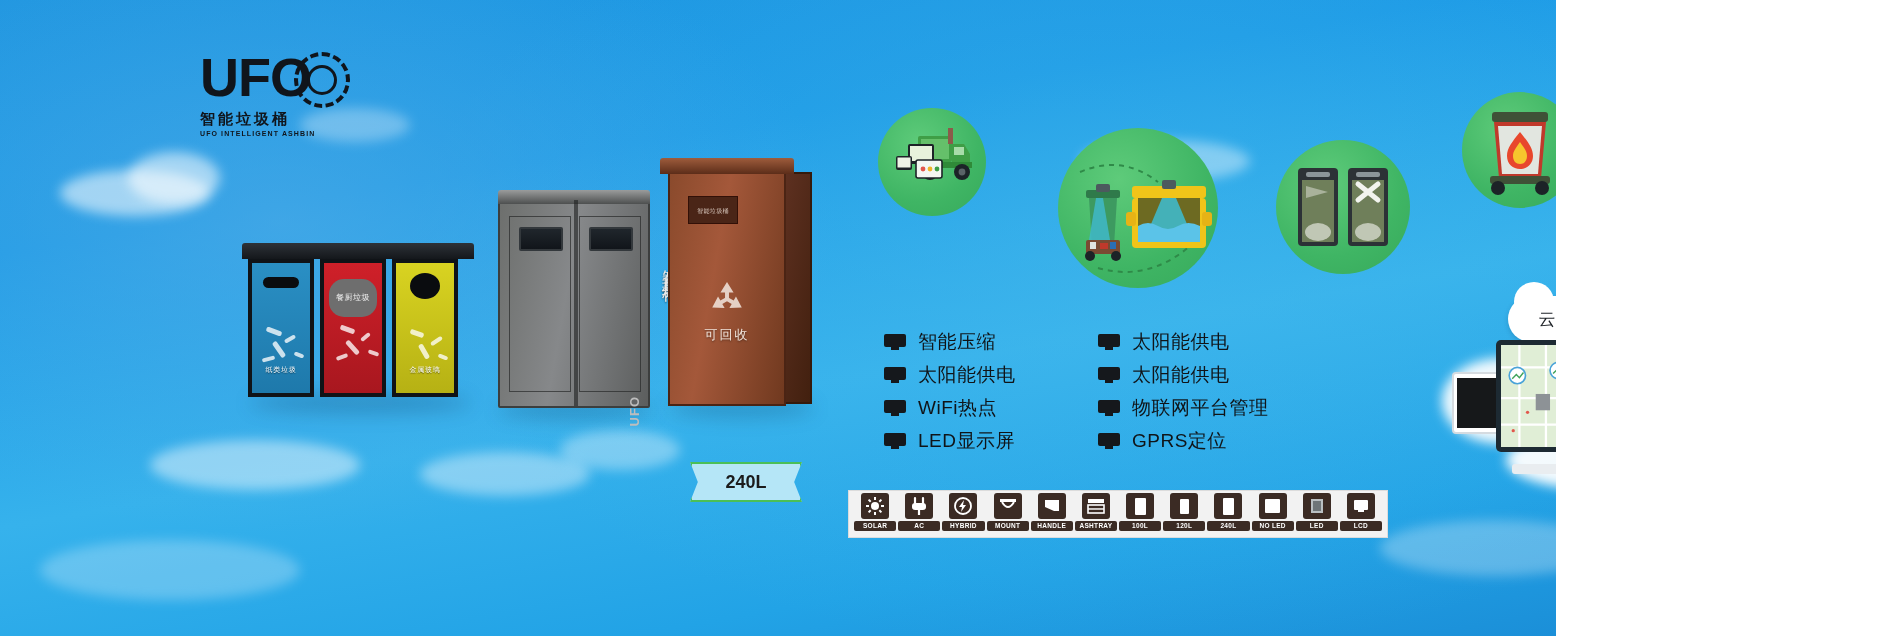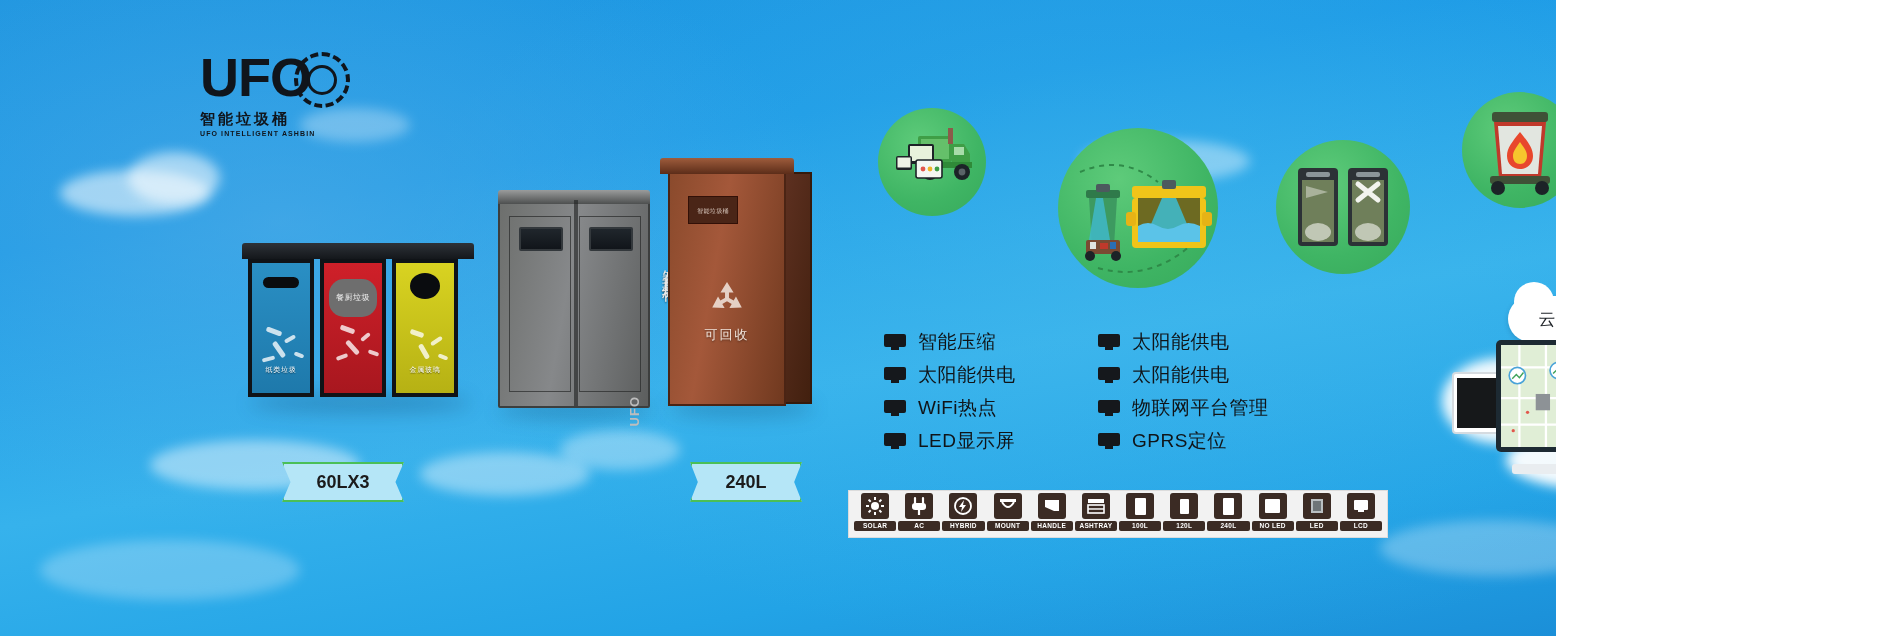--- a/index.html
+++ b/index.html
@@ -353,23 +353,20 @@
     <div class="panel p3">
       <div class="slot round"></div>
       <div class="litter">
         <i style="left:6px;  top:8px;  width:14px; height:5px;"></i>
         <i style="left:26px; top:16px; width:13px; height:4px; transform:rotate(-34deg);"></i>
         <i style="left:12px; top:26px; width:16px; height:5px; transform:rotate(60deg);"></i>
         <i style="left:34px; top:32px; width:10px; height:4px;"></i>
       </div>
       <div class="cap">金属玻璃</div>
     </div>
-  </div>
-  <div class="ribbon" style="left:282px; top:462px; width:122px;">
-    <span>60LX3</span>
   </div>
 
   <div class="bin-shadow" style="left:498px; top:400px; width:156px; height:20px;"></div>
   <div id="bin-double">
     <div class="body">
       <div class="top"></div>
       <div class="door d1">
         <div class="screen"></div>
       </div>
       <div class="door d2">

